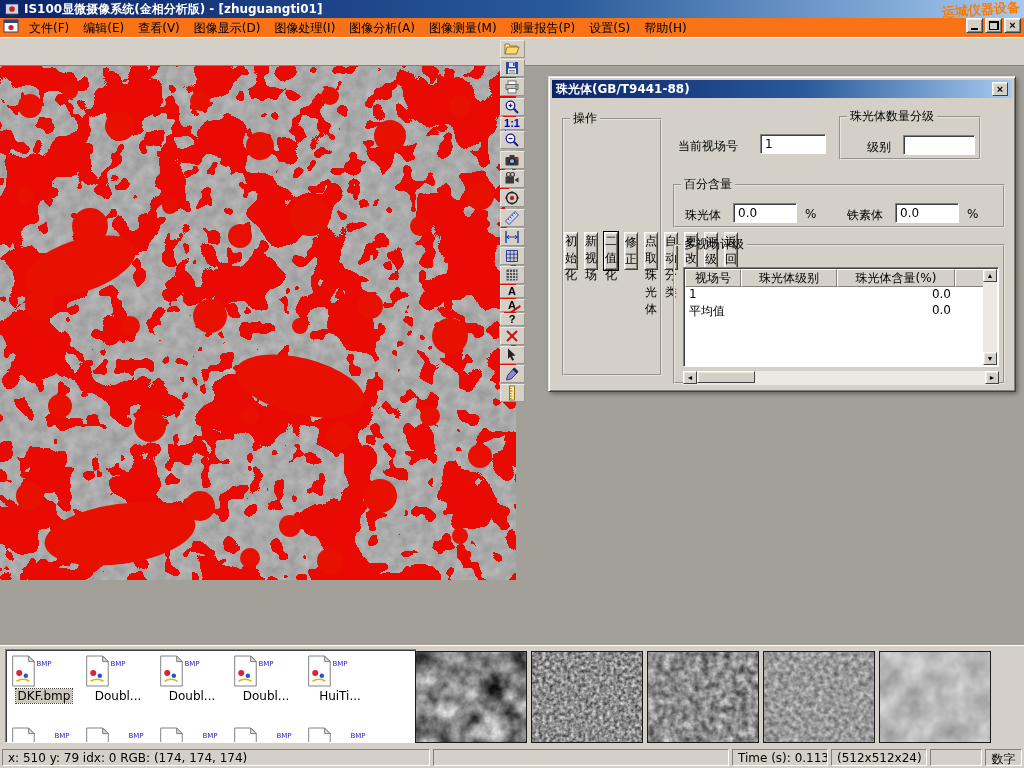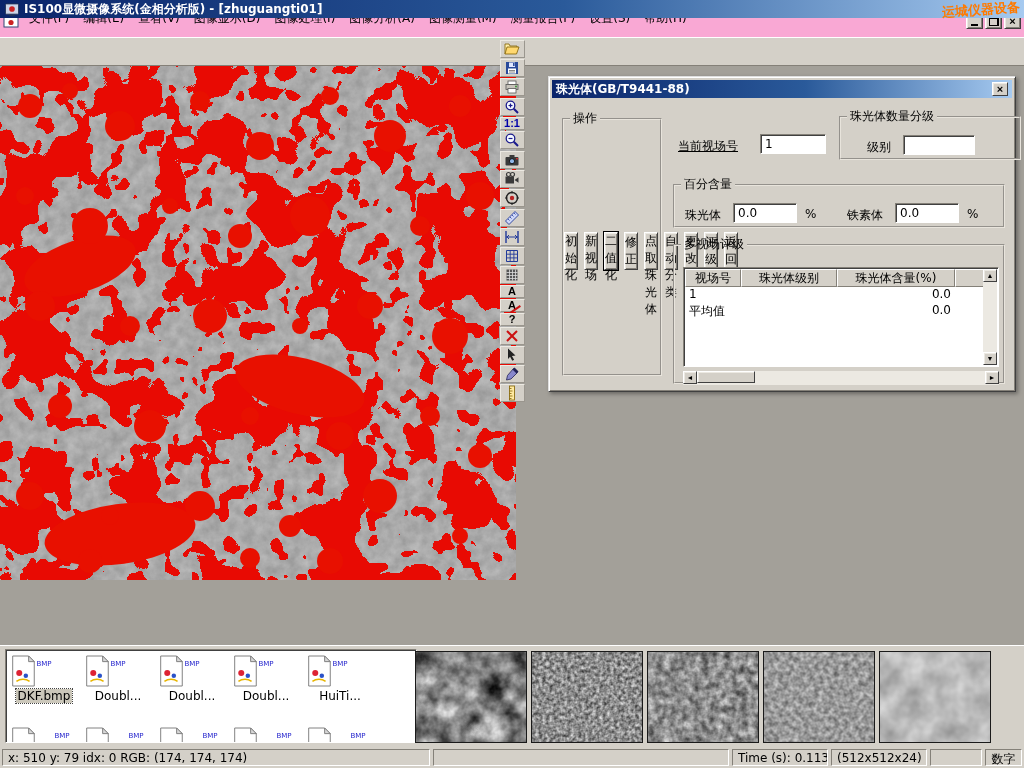--- a/index.html
+++ b/index.html
@@ -8,22 +8,22 @@
 
   
   .titlebar{position:absolute;left:0;top:0;width:100%;height:18px;
     background:linear-gradient(90deg,#0a246a 0%,#2a5a9a 55%,#a6caf0 100%);
     display:flex;align-items:center;gap:4px;padding:0 4px;color:#fff;z-index:30;}
   .title-text{font-weight:bold;font-size:12px;white-space:nowrap;}
   .watermark{position:absolute;right:4px;top:1px;color:#ff7a00;font-weight:bold;font-size:13px;
     transform:rotate(-4deg);white-space:nowrap;}
 
   
-  .menubar{position:absolute;left:0;top:18px;width:100%;height:20px;background:#f9a8d4;
-    display:flex;align-items:flex-end;padding:8px 3px;border-bottom:1px solid #ffffff;z-index:20;}
+  .menubar{position:absolute;left:0;top:18px;width:100%;height:20px;background:#f97316;
+    display:flex;align-items:flex-start;padding:0 3px;border-bottom:1px solid #ffffff;z-index:20;}
   .menu-item{padding:2px 7px;cursor:default;white-space:nowrap;}
   .flex1{flex:1;}
   .mdi-btn{width:17px;height:15px;margin-left:2px;display:flex;align-items:center;justify-content:center;
     font-size:11px;line-height:1;font-weight:bold;background:#d4d0c8;border:1px solid;
     border-color:#fff #404040 #404040 #fff;box-shadow:inset 1px 1px 0 #ece9e2, inset -1px -1px 0 #848078;padding:0;}
   .min-glyph{display:block;width:7px;height:2px;background:#000;margin-top:7px;}
   .restore-glyph{position:relative;display:block;width:10px;height:9px;}
   .restore-glyph:before{content:"";position:absolute;right:0;top:0;width:7px;height:6px;border:1px solid #000;border-top-width:2px;}
   .restore-glyph:after{content:"";position:absolute;left:0;bottom:0;width:7px;height:6px;border:1px solid #000;border-top-width:2px;background:#d4d0c8;}
 
@@ -384,24 +384,24 @@
         <button class="op-btn">新视场</button>
         <button class="op-btn default">二值化</button>
         <button class="op-btn">修正</button>
         <button class="op-btn">点取珠光体</button>
         <button class="op-btn">自动分类</button>
         <button class="op-btn">更改类别</button>
         <button class="op-btn">评级</button>
         <button class="op-btn">返回</button>
       </fieldset>
 
-      <span class="lbl" style="left:126px;top:40px;text-decoration:underline;">当前视场号</span>
+      <span class="lbl" style="left:126px;top:40px;">当前视场号</span>
       <input class="tb" style="left: 208px; top: 36px; width: 66px;" value="1">
 
-      <fieldset class="grp" style="left:287px;top:10px;width:182px;height:52px;">
+      <fieldset class="grp" style="left:287px;top:10px;width:142px;height:52px;">
         <legend>珠光体数量分级</legend>
         <span class="lbl" style="position:absolute;left:26px;top:14px;">级别</span>
         <input class="tb" style="left: 62px; top: 10px; width: 72px;" value="">
       </fieldset>
 
       <fieldset class="grp" style="left:121px;top:78px;width:332px;height:52px;">
         <legend>百分含量</legend>
         <span class="lbl" style="position:absolute;left:10px;top:14px;">珠光体</span>
         <input class="tb" style="left: 58px; top: 10px; width: 64px;" value="0.0">
         <span class="lbl" style="position:absolute;left:130px;top:14px;">%</span>

